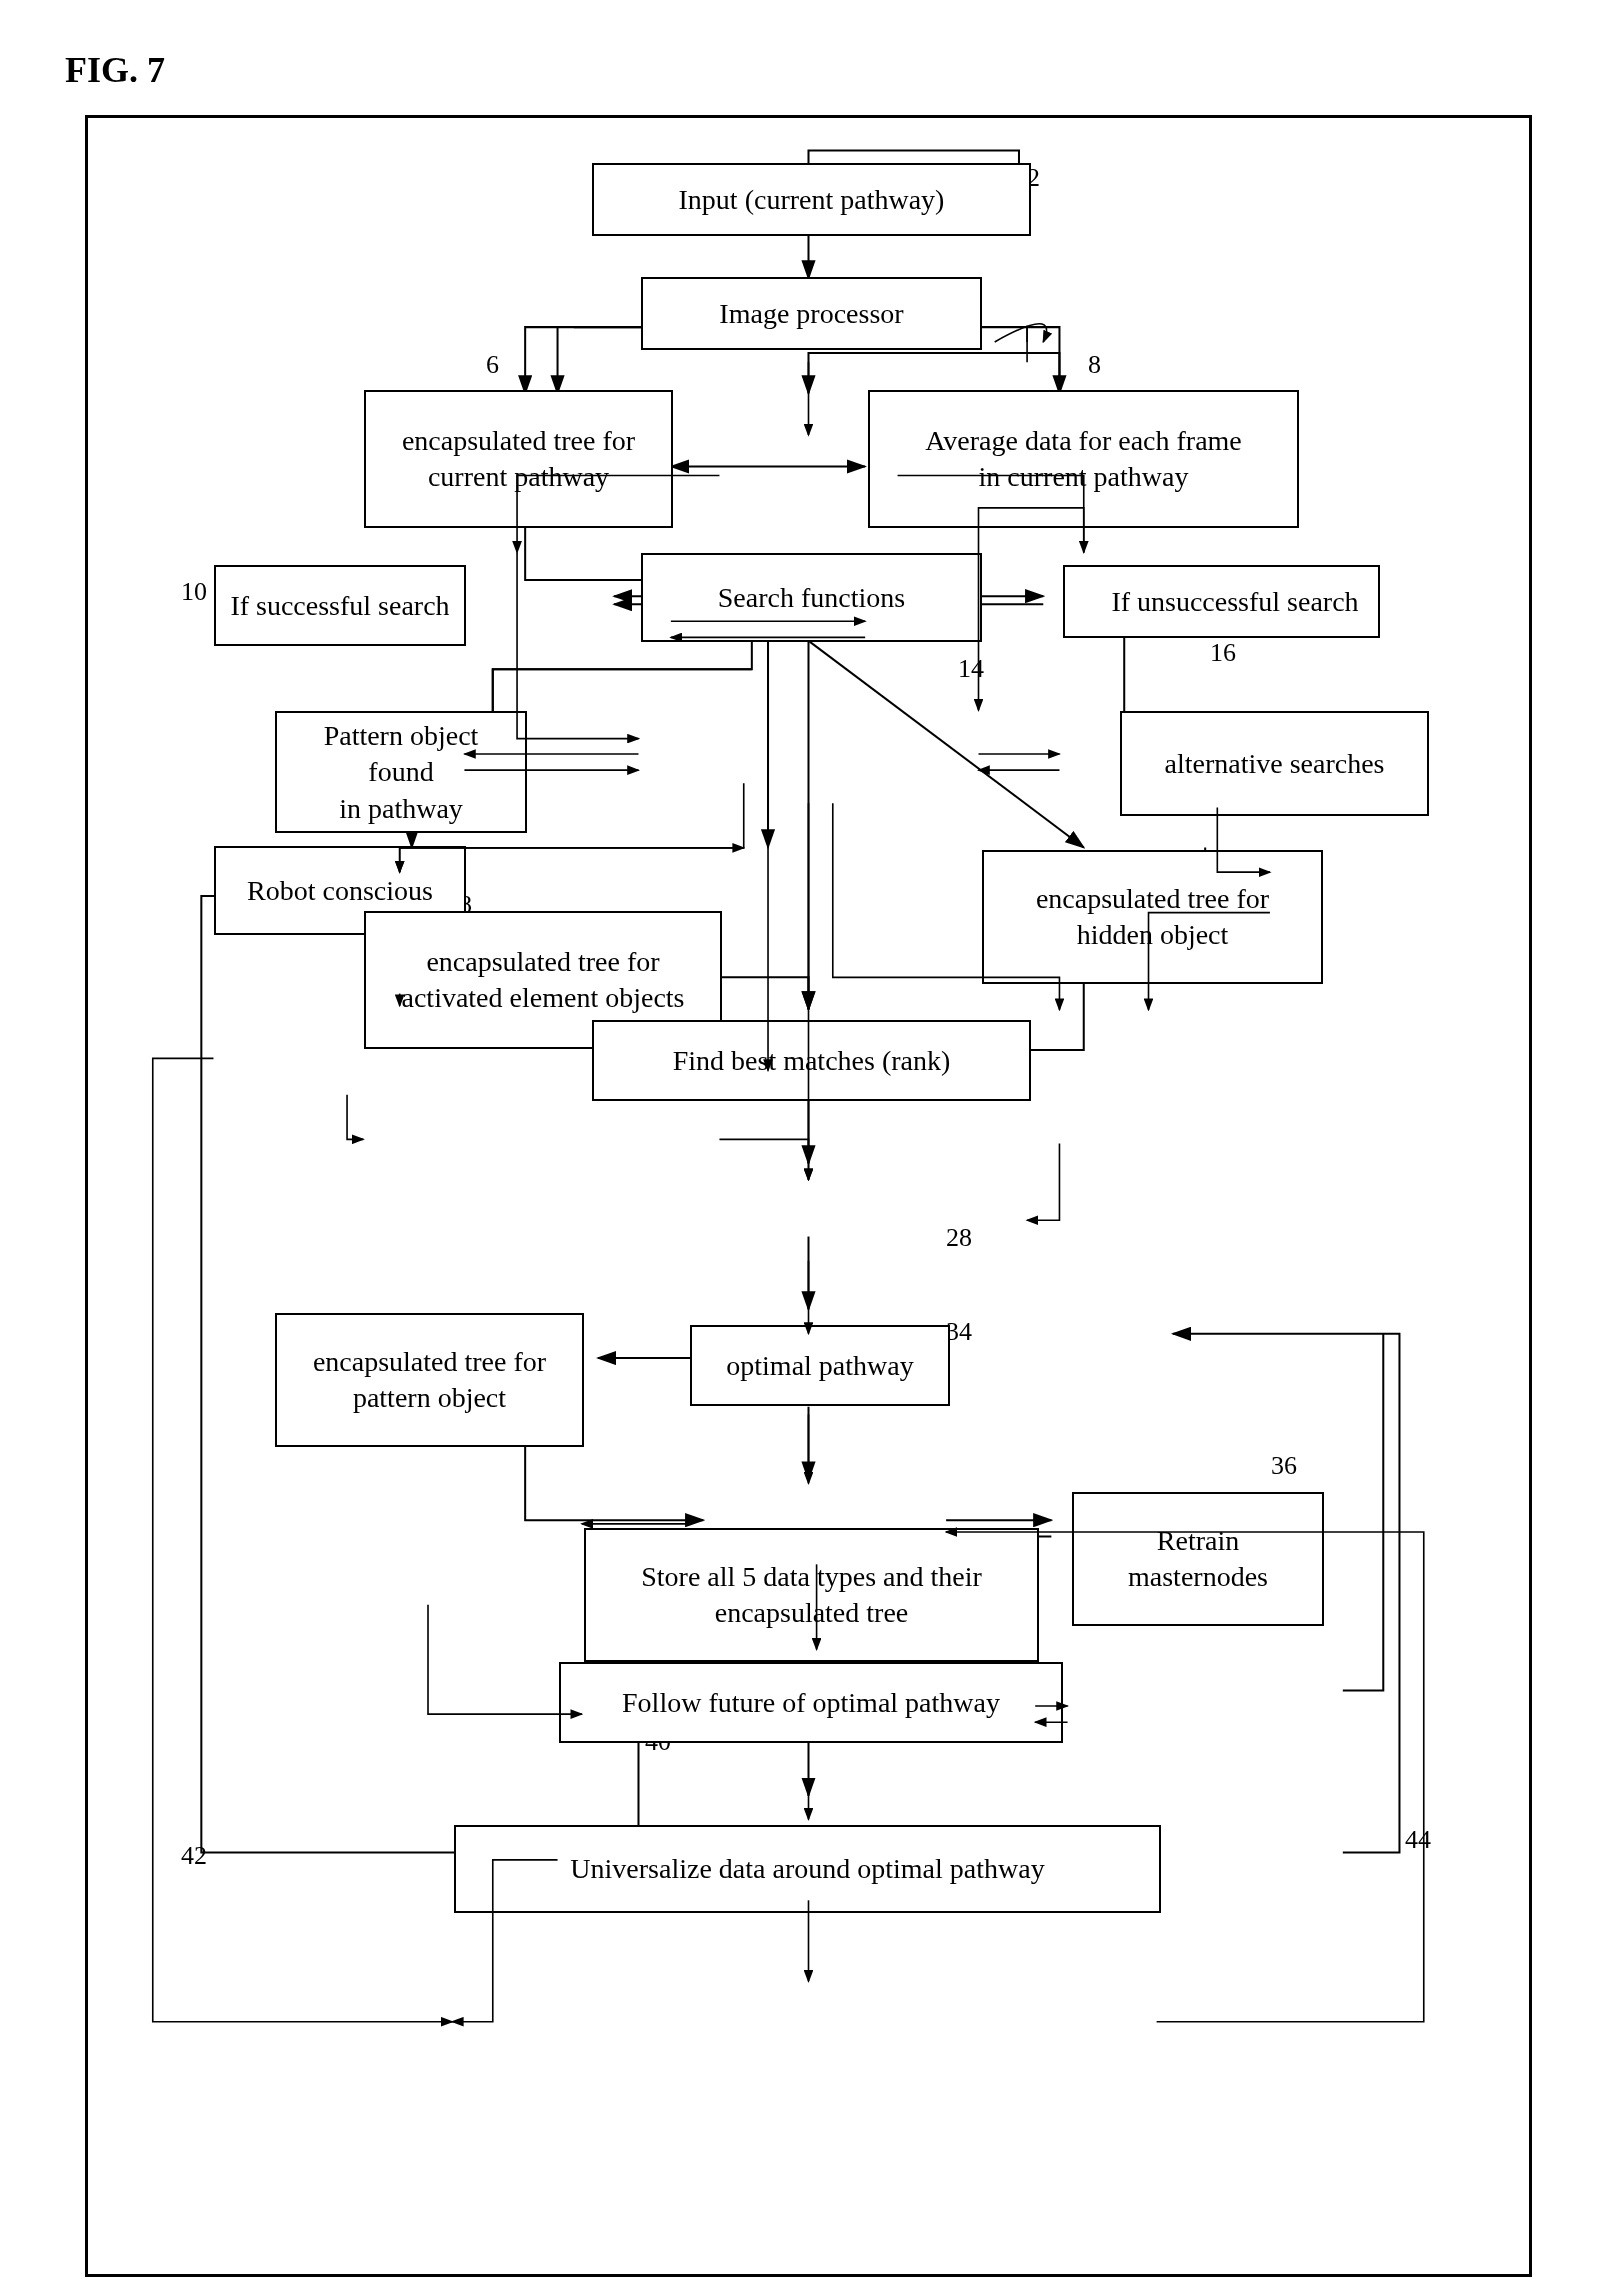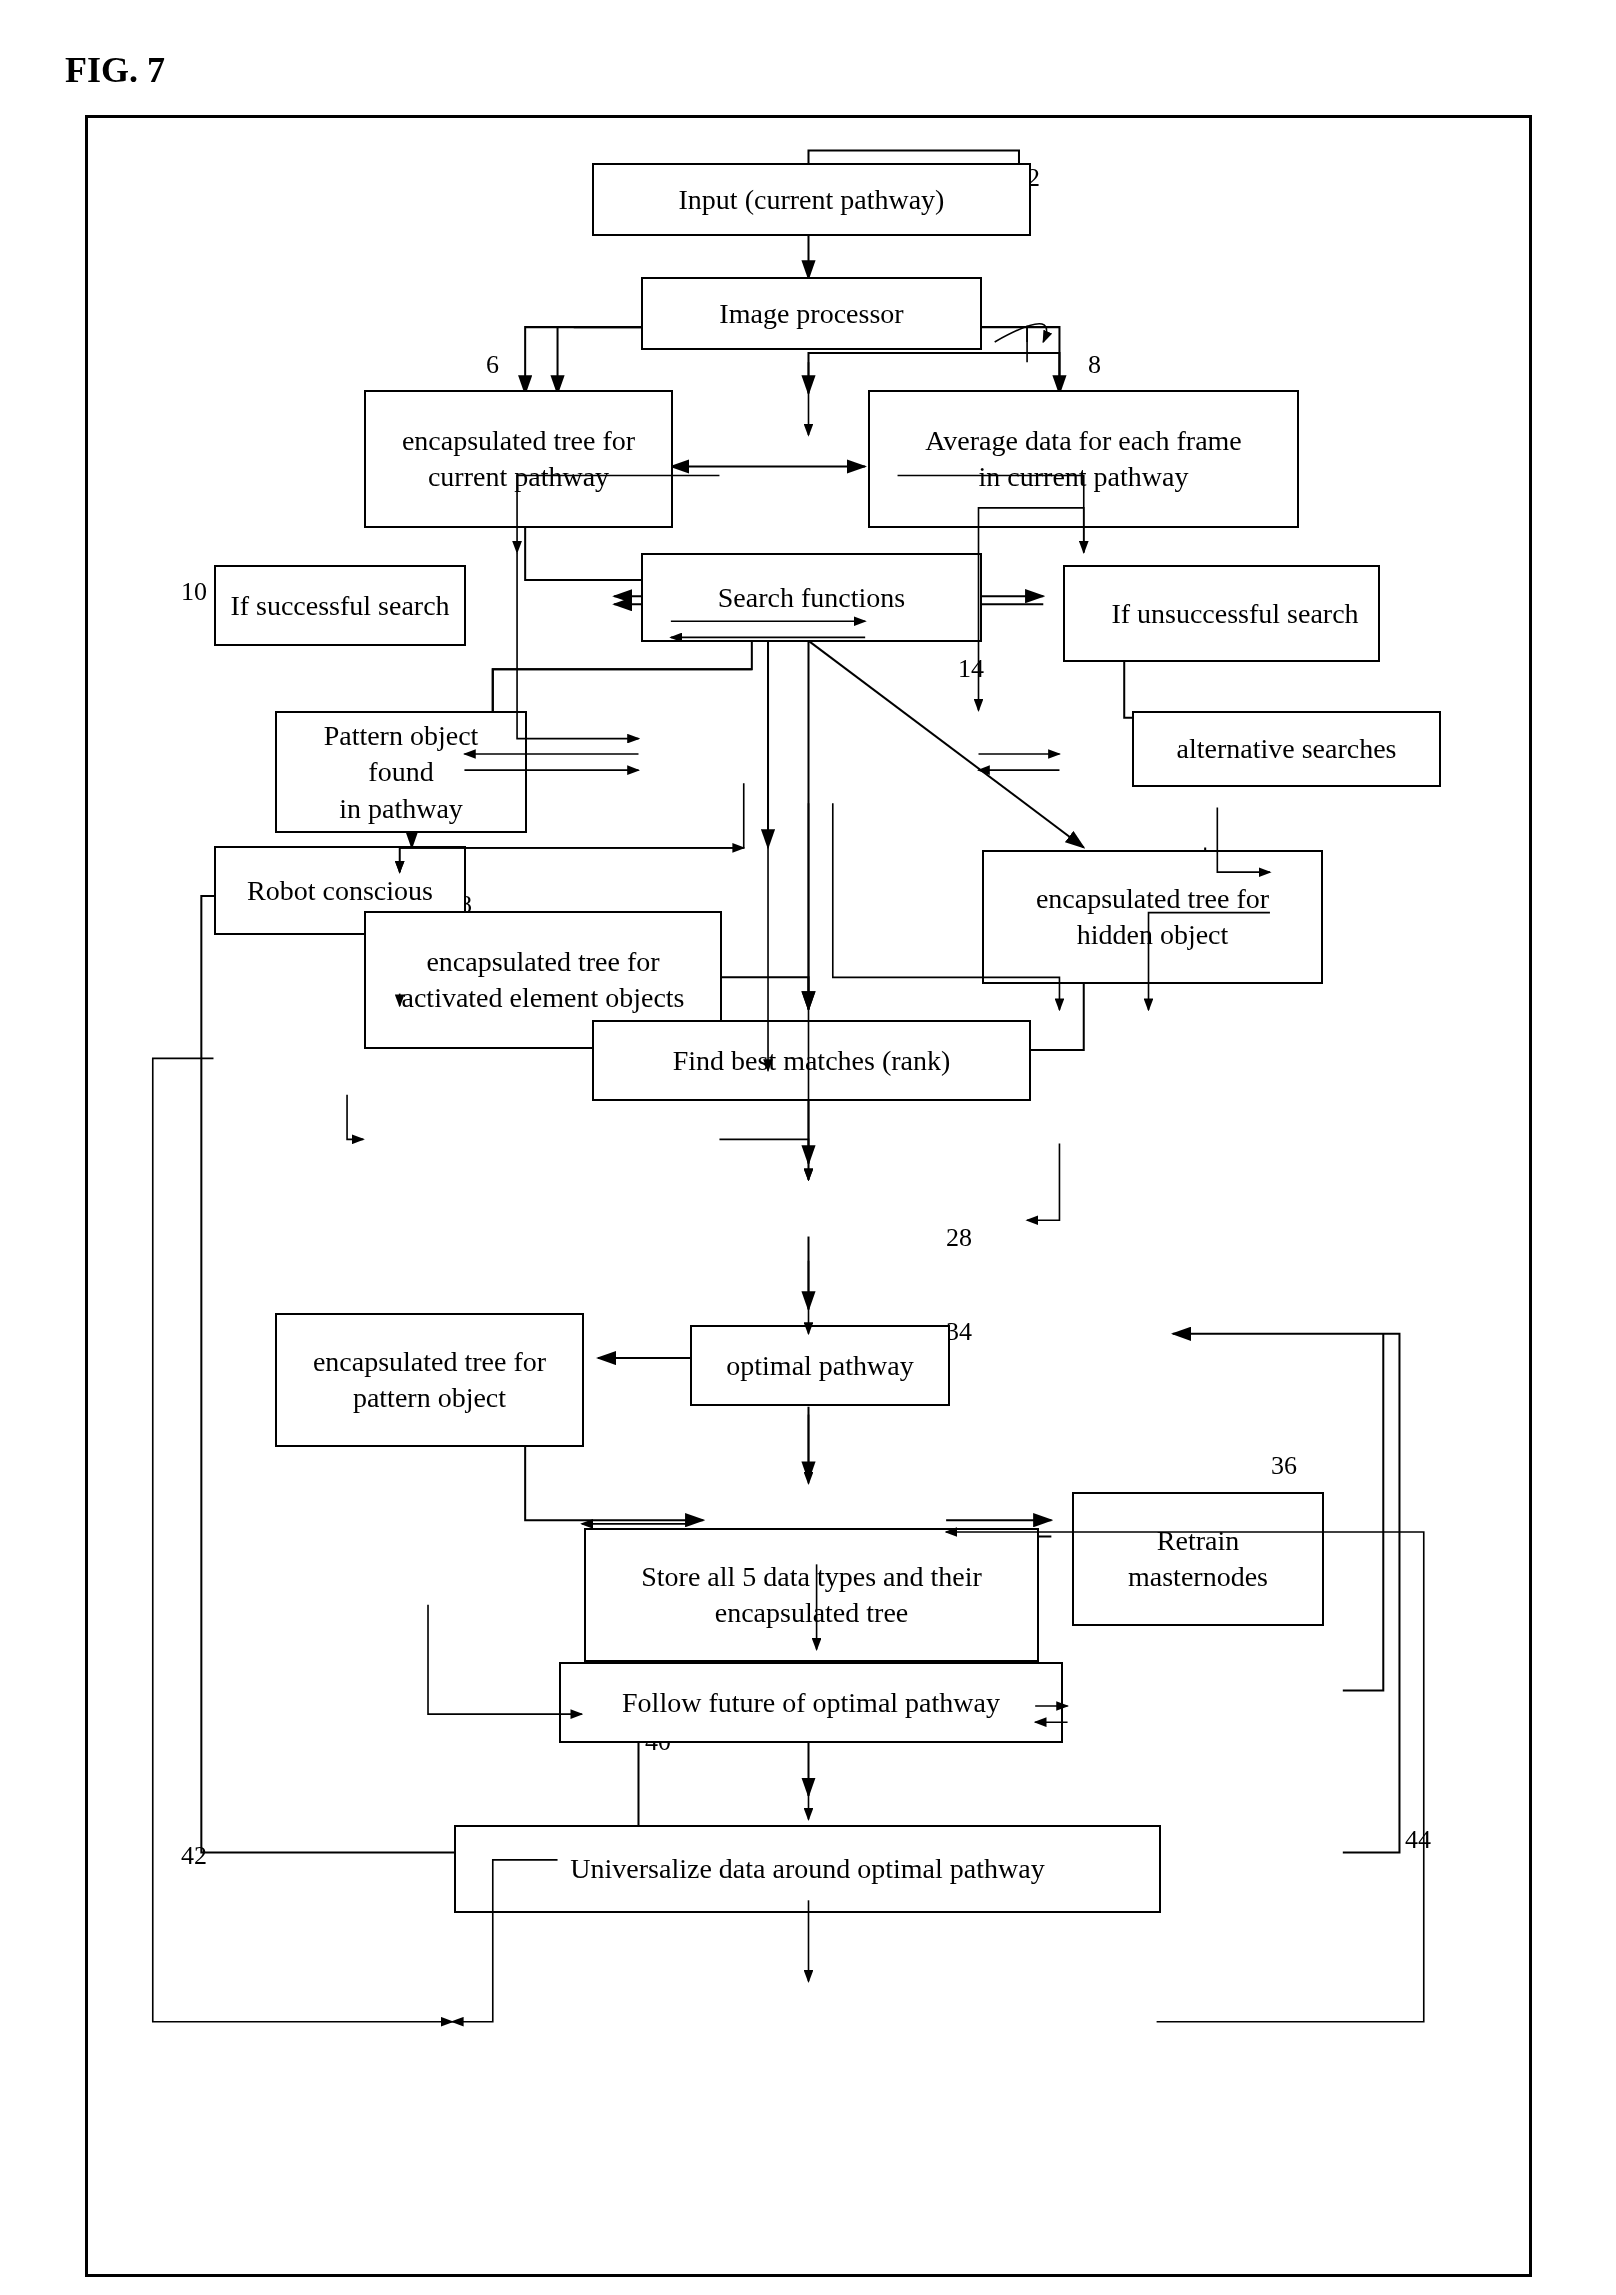--- a/index.html
+++ b/index.html
@@ -195,34 +195,34 @@
     </div>
 
     <div class="box" style="left:126px; top:447px; width:252px; height:81px;">
       <span>If successful search</span>
     </div>
 
     <div class="box" style="left:553px; top:435px; width:341px; height:89px;">
       <span>Search functions</span>
     </div>
 
-    <div class="box" style="left:975px; top:447px; width:317px; height:97px;padding-left:40px;">
+    <div class="box" style="left:975px; top:447px; width:317px; height:73px;padding-left:40px;">
       <span>If unsuccessful search</span>
     </div>
 
     <div class="box" style="left:187px; top:593px; width:252px; height:122px;">
       <span style="white-space:pre-line;">Pattern object found
 in pathway</span>
     </div>
 
     <div class="box" style="left:126px; top:728px; width:252px; height:89px;">
       <span>Robot conscious</span>
     </div>
 
-    <div class="box" style="left:1032px; top:593px; width:309px; height:76px;margin-left:12px;">
+    <div class="box" style="left:1032px; top:593px; width:309px; height:105px;">
       <span>alternative searches</span>
     </div>
 
     <div class="box" style="left:276px; top:793px; width:358px; height:138px;">
       <span style="white-space:pre-line;">encapsulated tree for
 activated element objects</span>
     </div>
 
     <div class="box" style="left:894px; top:732px; width:341px; height:134px;">
       <span style="white-space:pre-line;">encapsulated tree for

